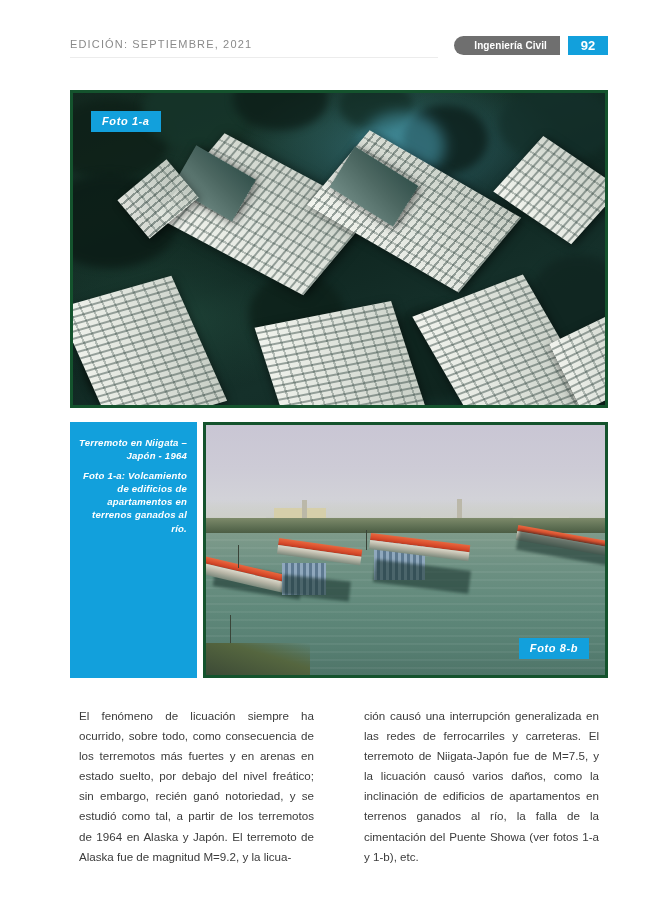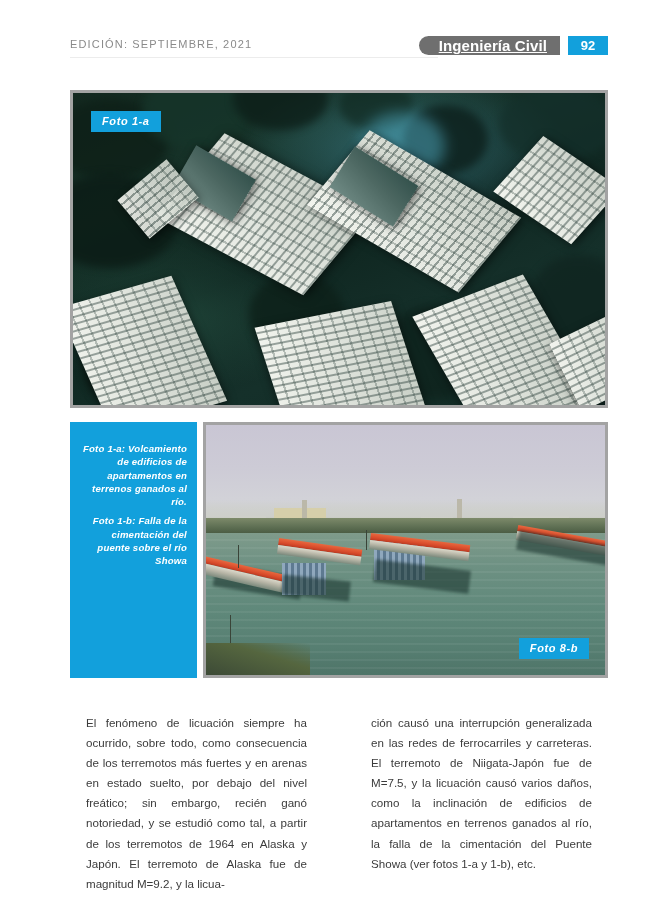--- a/index.html
+++ b/index.html
@@ -46,26 +46,25 @@
     right: 48px;
     top: 0;
     height: 19px;
     background: #6f6f6f;
     border-radius: 9.5px 0 0 9.5px;
     padding: 0 13px 0 20px;
     display: flex;
     align-items: center;
   }
   #section-pill span {
-    font-size: 15px;
+    font-size: 10px;
     font-weight: bold;
     color: #ffffff;
     white-space: nowrap;
     letter-spacing: 0.1px;
-    text-decoration: underline;
   }
   #page-number-box {
     position: absolute;
     right: 0;
     top: 0;
     width: 40px;
     height: 19px;
     background: #12a0dc;
     display: flex;
     align-items: center;
@@ -73,21 +72,21 @@
   }
   #page-number-box span {
     font-size: 13px;
     font-weight: bold;
     color: #ffffff;
   }
 
   
   .photo-frame {
     position: absolute;
-    border: 3px solid #a3a3a3;
+    border: 3px solid #14532d;
     box-sizing: border-box;
     overflow: hidden;
     text-align: right;
   }
 
   
   #photo-1a-frame {
     left: 70px;
     top: 90px;
     width: 538px;
@@ -257,21 +256,21 @@
     left: 70px;
     top: 697px;
     width: 538px;
     display: flex;
     gap: 32px;
   }
   .text-column {
     width: 253px;
   }
   .text-column p {
-    margin: 16px;
+    margin: 9px;
     font-size: 11.6px;
     line-height: 20.1px;
     color: #3b3b3b;
     text-align: justify;
     hyphens: none;
   }
 </style>
 </head>
 <body>
 
@@ -328,22 +327,22 @@
       </div>
     <div class="slab" style="left:92%;top:74%;width:14%;height:24%;transform:rotate(-26deg);">
         <div class="face"></div>
       </div>
 
     <div class="photo-label" id="label-1a">Foto  1-a</div>
   </div>
 </div>
 
 <div id="caption-box">
+  <p>Terremoto en Niigata – Japón - 1964</p>
   <p class="gap-before">Foto 1-a: Volcamiento de edificios de apartamentos en terrenos ganados al río.</p>
-  <p class="gap-before">Foto 1-b: Falla de la cimentación del puente sobre el río Showa</p>
 </div>
 
 <div id="photo-1b-frame" class="photo-frame">
   <div style="position:absolute;inset:0;">
     <div id="sky"></div>
     <div id="far-city">
       <div class="city-block" style="left:6%;width:9%;height:48%;"></div>
       <div class="city-block" style="left:17%;width:13%;height:72%;background:#d6cfa8;"></div>
       <div class="city-block" style="left:32%;width:7%;height:40%;"></div>
       <div class="city-block" style="left:41%;width:10%;height:34%;"></div>

